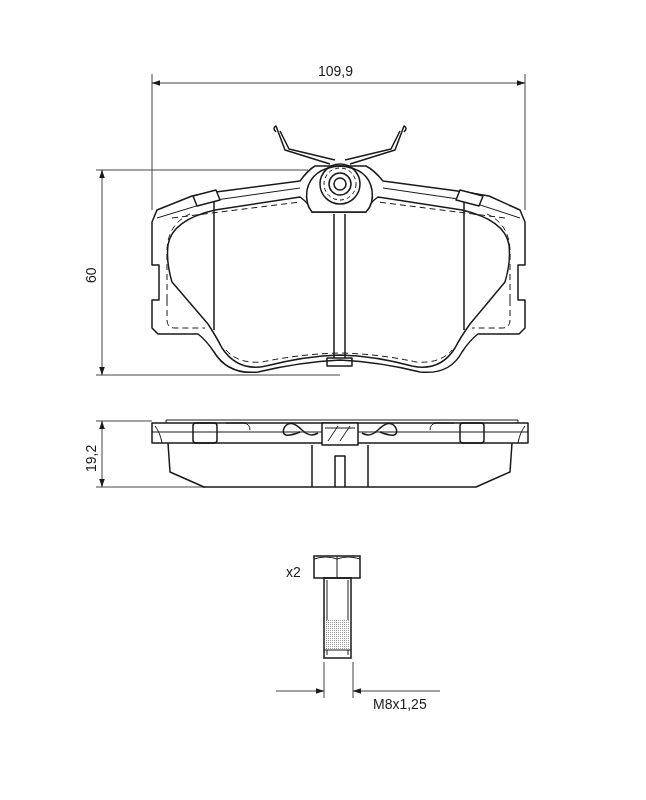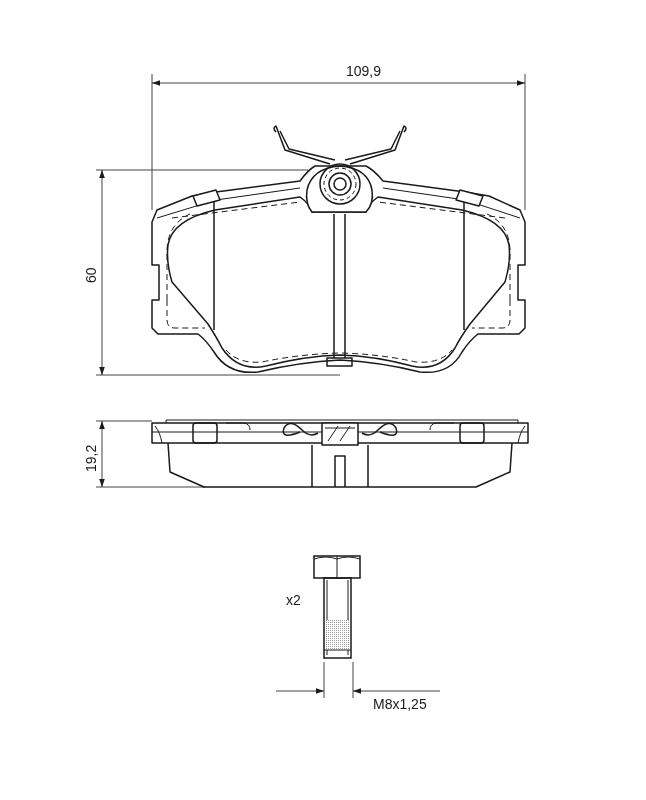--- a/index.html
+++ b/index.html
@@ -123,17 +123,17 @@
   </g>
 
   <g stroke="#444" stroke-width="1" fill="none">
     <line x1="324" y1="662" x2="324" y2="698"></line>
     <line x1="353" y1="662" x2="353" y2="698"></line>
     <line x1="276" y1="691" x2="324" y2="691" marker-end="url(#arr)"></line>
     <line x1="440" y1="691" x2="353" y2="691" marker-end="url(#arr)"></line>
   </g>
 </svg>
 
-<span class="lbl" style="left:318px; top:64px;margin-left:28px;">109,9</span>
+<span class="lbl" style="left:318px; top:64px;">109,9</span>
 <span class="lbl vlbl" style="left:84px; top:283px;">60</span>
 <span class="lbl vlbl" style="left:84px; top:472px;">19,2</span>
-<span class="lbl" style="left:286px; top:593px;">x2</span>
+<span class="lbl" style="left:286px; top:565px;">x2</span>
 <span class="lbl" style="left:373px; top:675px;margin-top:22px;">M8x1,25</span>
 
 </body></html>

